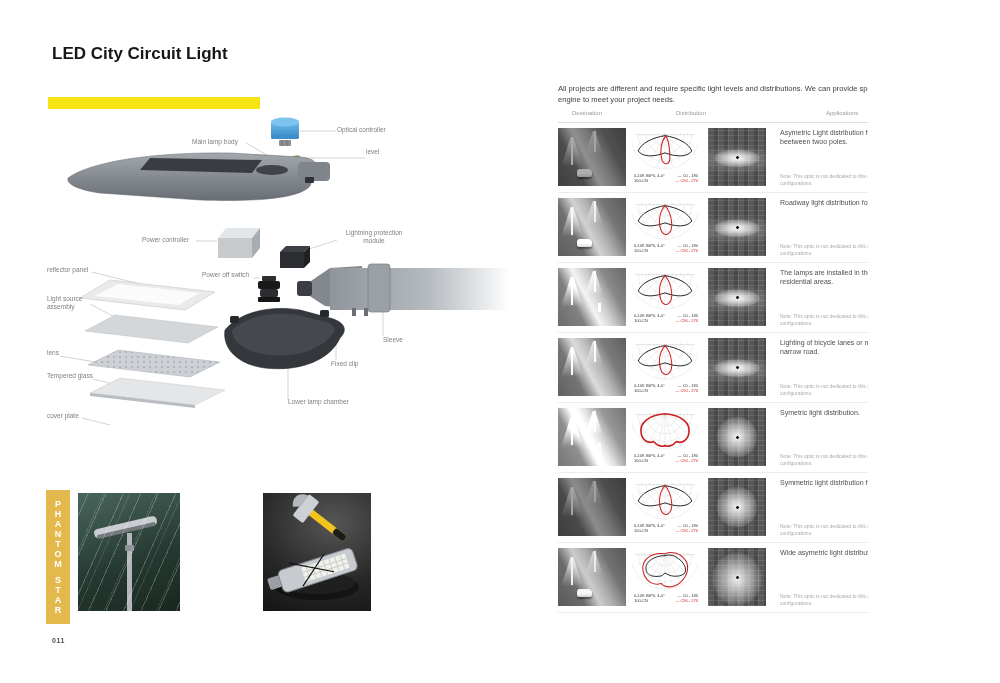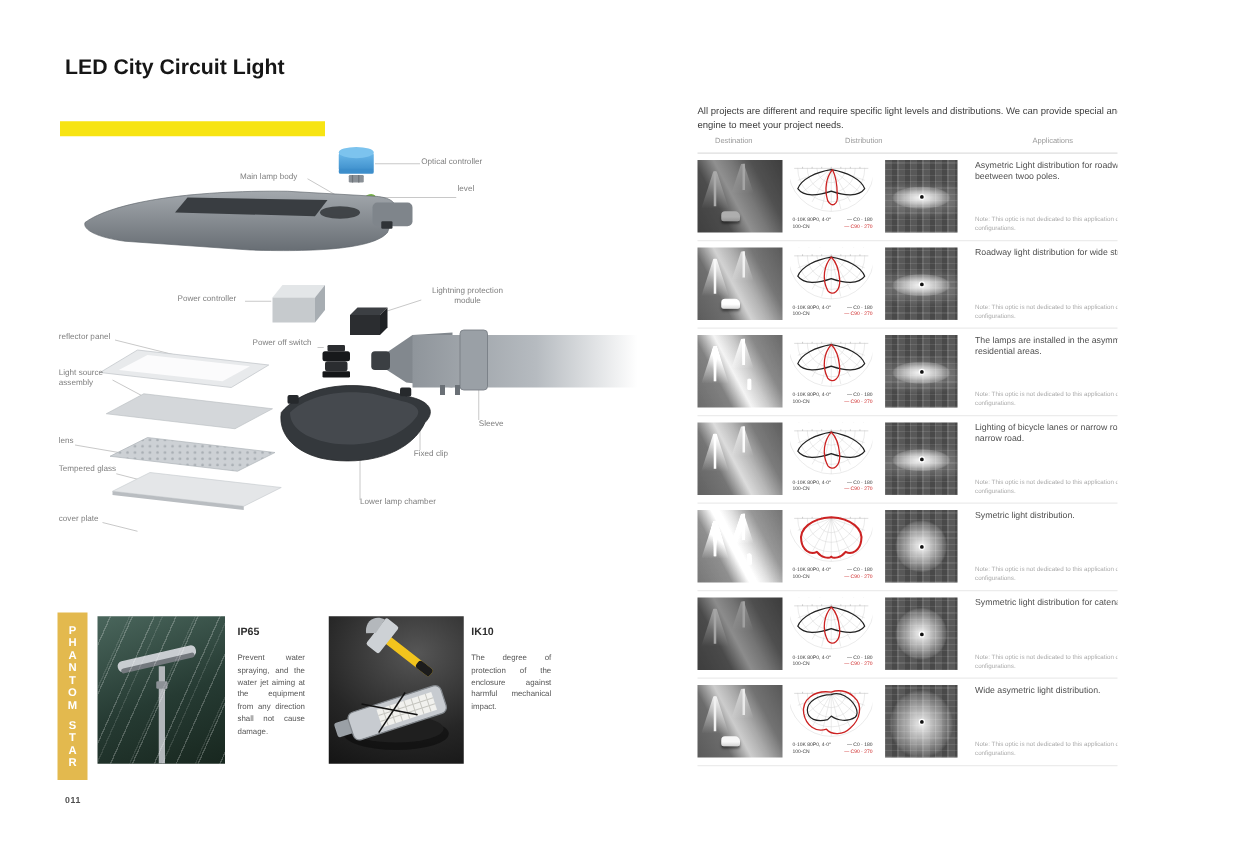--- a/index.html
+++ b/index.html
@@ -1,17 +1,17 @@
 <!DOCTYPE html>
 <html><head>
 <meta charset="utf-8">
 <style>
   html,body{margin:0;padding:0;background:#fff;}
   #page{position:relative;width:868px;height:683px;background:#ffffff;overflow:hidden;
-        font-family:"Liberation Sans",sans-serif;padding-left:26px;}
+        font-family:"Liberation Sans",sans-serif;}
 
   
   #main-title{position:absolute;left:52px;top:44px;font-size:17px;font-weight:bold;color:#161616;}
   #section-title{position:absolute;left:56px;top:84px;font-size:19.5px;font-weight:bold;
                  letter-spacing:.4px;color:#101010;z-index:2;}
   #section-highlight{position:absolute;left:48px;top:97px;width:212px;height:12px;background:#f7e413;z-index:1;}
 
   #diagram-svg{position:absolute;left:40px;top:100px;width:470px;height:395px;}
   .plbl{position:absolute;font-size:6.5px;color:#7f7f7f;line-height:1.2;white-space:nowrap;}
   .plbl.wrap{white-space:normal;}
@@ -247,24 +247,20 @@
       <g transform="rotate(-13 50 36)">
         <rect x="16" y="29" width="64" height="9" rx="4" fill="#c9cdd1"></rect>
         <rect x="18" y="35" width="60" height="4" rx="2" fill="#74797e"></rect>
       </g>
       <rect x="49" y="40" width="5" height="78" fill="#b3b7bb"></rect>
       <rect x="47" y="52" width="9" height="6" rx="1" fill="#8d9297"></rect>
     </svg>
     <i class="rain-layer"></i>
   </div>
 
-  <div class="feat-col" id="ip65-col">
-    <div class="feat-code">IP65</div>
-    <div class="feat-text">Prevent water spraying, and the water jet aiming at the equipment from any direction shall not cause damage.</div>
-  </div>
 
   <div class="feat-img" id="hammer-img">
     <svg viewBox="0 0 108 118">
       <ellipse cx="54" cy="94" rx="42" ry="13" fill="#0d0d0d" opacity="0.65"></ellipse>
       <ellipse cx="54" cy="90" rx="38" ry="11" fill="#1f1f1f"></ellipse>
       <g transform="rotate(-18 54 78)">
         <rect x="4" y="70" width="14" height="12" rx="2" fill="#9aa0a6"></rect>
         <rect x="16" y="66" width="78" height="23" rx="5" fill="#c7cbd0" stroke="#82878c" stroke-width="1"></rect>
         <rect x="40" y="70" width="46" height="15" fill="#f1f1ee"></rect>
         <path d="M45 70 V85 M51 70 V85 M57 70 V85 M63 70 V85 M69 70 V85 M75 70 V85 M81 70 V85 M40 75 H86 M40 80 H86" stroke="#c6c6c0" stroke-width="0.8"></path>
@@ -273,24 +269,20 @@
       </g>
       <g transform="rotate(38 58 28)">
         <rect x="42" y="24" width="46" height="7" rx="2.5" fill="#f2c41d"></rect>
         <rect x="74" y="24" width="14" height="7" rx="2.5" fill="#1c1c1c"></rect>
         <rect x="32" y="14" width="13" height="27" rx="2" fill="#cdd1d5"></rect>
         <path d="M32 16 C23 18 20 27 27 34 L33 29 Z" fill="#b4b8bc"></path>
       </g>
     </svg>
   </div>
 
-  <div class="feat-col" id="ik10-col">
-    <div class="feat-code">IK10</div>
-    <div class="feat-text">The degree of protection of the enclosure against harmful mechanical impact.</div>
-  </div>
 
   <div class="pagenum" id="pn-left">011</div>
 
   <div id="intro">All projects are different and require specific light levels and distributions. We can provide special and specific optics on our led engine to meet your project needs.</div>
 
   <div id="dist-table">
     <div id="thead">
       <span id="th-0">Destination</span>
       <span id="th-1">Distribution</span>
       <span id="th-2">Applications</span>

